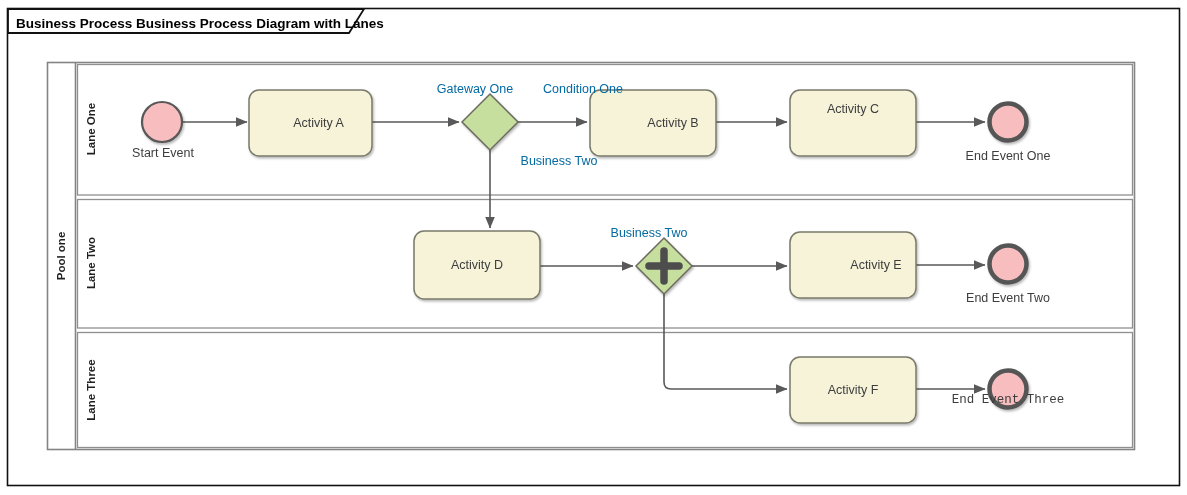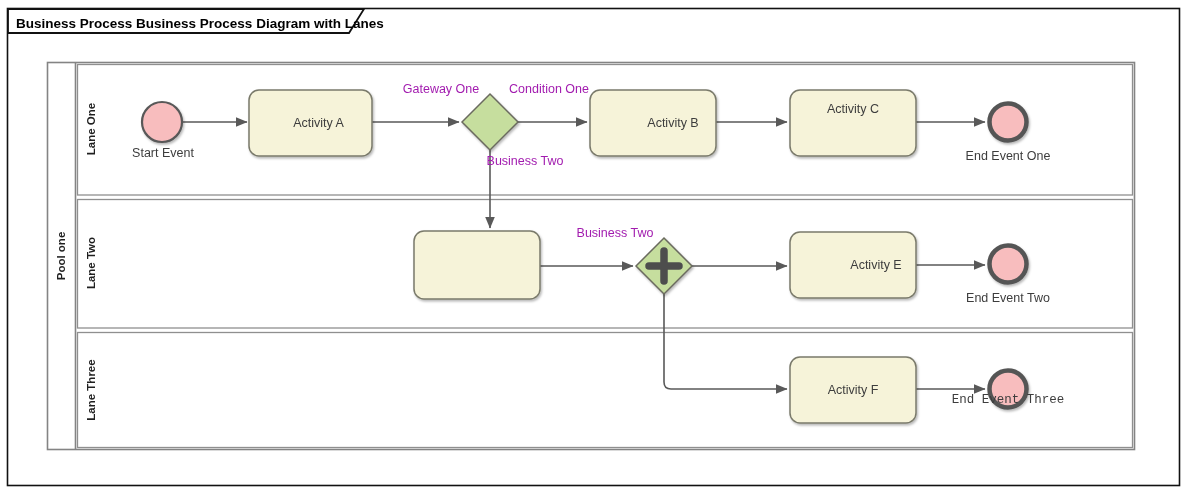--- a/index.html
+++ b/index.html
@@ -44,21 +44,21 @@
     position: absolute;
     width: 130px;
     height: 16px;
     transform: rotate(-90deg);
     font-size: 11.5px;
     font-weight: bold;
     color: #1f1f1f;
     text-align: center;
     line-height: 16px;
   }
-  .edge-label { font-size: 12.5px; color: #a21caf; }
+  .edge-label { font-size: 12.5px; color: #0369a1; margin-left: 34px; }
 </style>
 </head>
 <body>
 
 <div id="canvas">
 
   <svg id="diagram-svg" width="1187" height="495" viewBox="0 0 1187 495">
     <defs>
       <marker id="arrow" markerWidth="13" markerHeight="11" refX="11.5" refY="5" orient="auto" markerUnits="userSpaceOnUse">
         <path d="M0,0 L12,5 L0,10 Z" fill="#595959"></path>
@@ -121,20 +121,21 @@
   <div class="title-label">Business Process Business Process Diagram with Lanes</div>
 
   <div class="vlabel" style="left:-4px; top:248px;">Pool one</div>
   <div class="vlabel" style="left:26px; top:121px;">Lane One</div>
   <div class="vlabel" style="left:26px; top:255px;">Lane Two</div>
   <div class="vlabel" style="left:26px; top:382px;">Lane Three</div>
 
   <div class="node-label" style="left:257px; top:90px; width:123px; height:66px;">Activity A</div>
   <div class="node-label" style="left:590px; top:90px; width:126px; height:66px;margin-left:20px;">Activity B</div>
   <div class="node-label" style="left:790px; top:76px; width:126px; height:66px;">Activity C</div>
+  <div class="node-label" style="left:414px; top:231px; width:126px; height:68px;">Activity D</div>
   <div class="node-label" style="left:790px; top:232px; width:126px; height:66px;padding-left:23px;">Activity E</div>
   <div class="node-label" style="left:790px; top:357px; width:126px; height:66px;">Activity F</div>
 
   <div class="label" style="left:113px; top:146px; width:100px;">Start Event</div>
   <div class="label" style="left:948px; top:149px; width:120px;">End Event One</div>
   <div class="label" style="left:948px; top:291px; width:120px;">End Event Two</div>
   <div class="label" style="left:948px; top:393px; width:120px;font-family:Liberation Mono, monospace;">End Event Three</div>
 
   <div class="label edge-label" style="left:401px; top:82px; width:80px;">Gateway One</div>
   <div class="label edge-label" style="left:509px; top:82px; width:80px;">Condition One</div>

